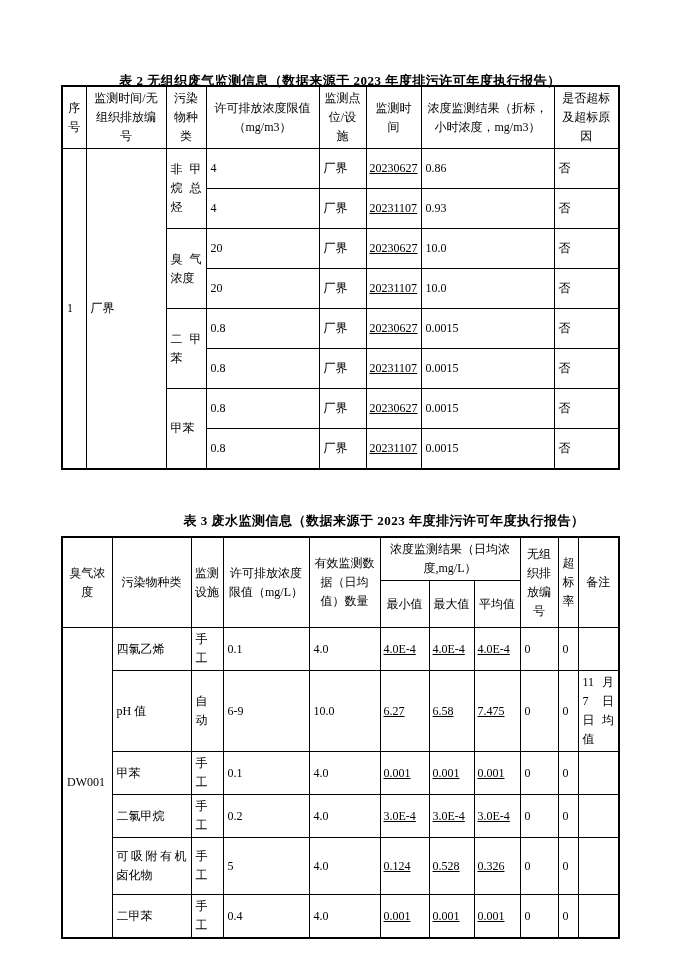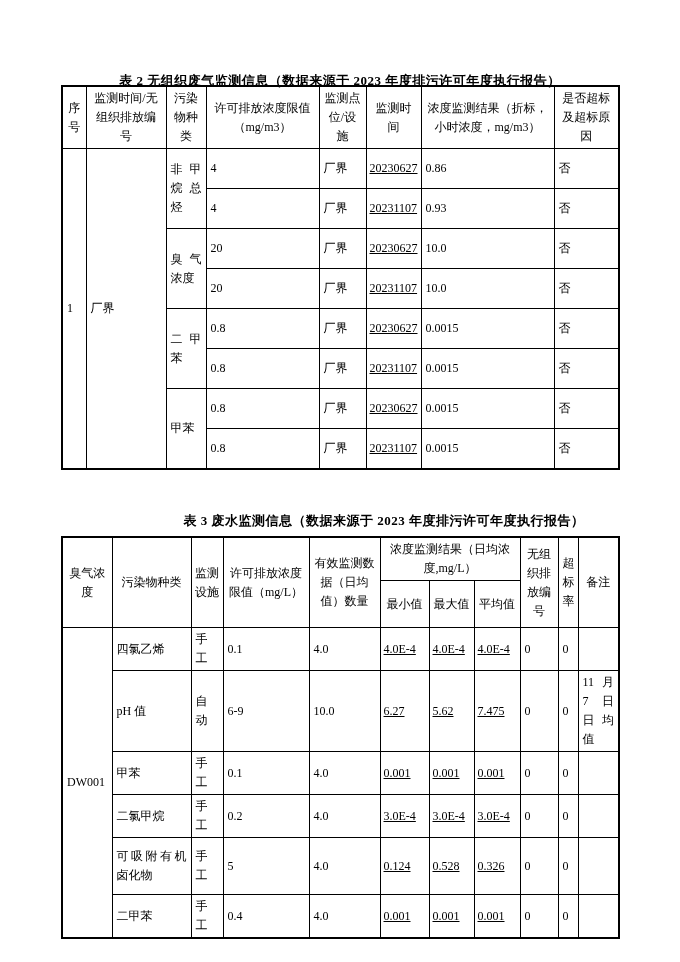--- a/index.html
+++ b/index.html
@@ -175,21 +175,21 @@
       <td>0</td>
       <td>0</td>
       <td class="just"></td>
     </tr>
     <tr style="height:62px">
       <td class="just">pH 值</td>
       <td>自动</td>
       <td>6-9</td>
       <td>10.0</td>
       <td class="nowrap">6.27</td>
-      <td class="nowrap">5.62</td>
+      <td class="nowrap">6.58</td>
       <td class="nowrap">7.475</td>
       <td>0</td>
       <td>0</td>
       <td class="just">11 月 7 日日均值</td>
     </tr>
     <tr style="height:33px">
       <td class="just">甲苯</td>
       <td>手工</td>
       <td>0.1</td>
       <td>4.0</td>

